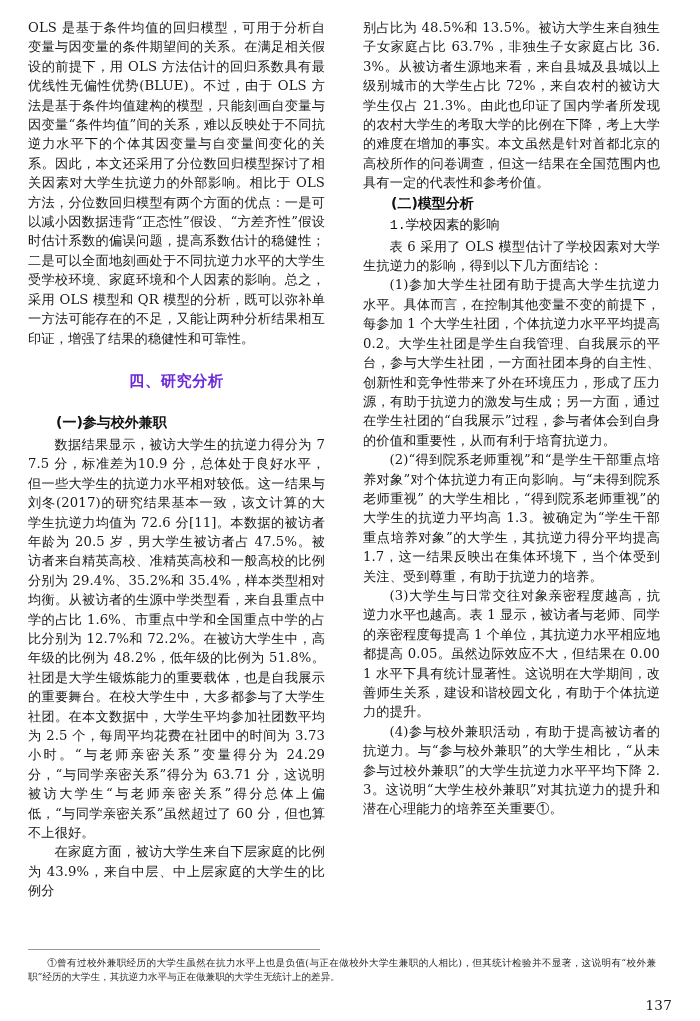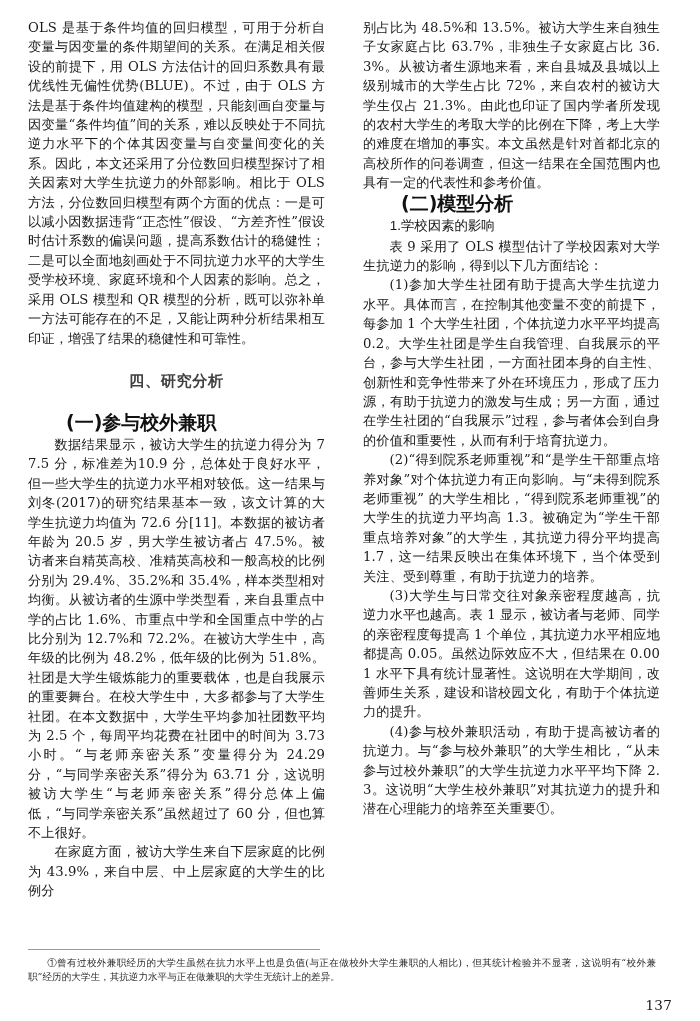--- a/index.html
+++ b/index.html
@@ -55,38 +55,38 @@
 
   
   h2.section-title {
     margin: 22px 0 20px 0;
     font-size: 15.2px;
     line-height: 22px;
     font-weight: bold;
     text-align: center;
     font-family: "DejaVu Sans", "Liberation Sans", sans-serif;
     letter-spacing: 0.04em;
-    color: #404040;
+    color: #6d28d9;
   }
   h3.subsection-title {
     margin: 0 0 3px 0;
-    font-size: 19px;
+    font-size: 14px;
     line-height: 20px;
     font-weight: bold;
     text-indent: 2em;
     font-family: "DejaVu Sans", "Liberation Sans", sans-serif;
     color: #111111;
   }
   h4.subsub-title {
     margin: 0 0 1px 0;
     font-size: 13.4px;
     line-height: 20px;
     font-weight: normal;
     text-indent: 2em;
-    font-family: Liberation Sans, sans-serif;
+    font-family: Liberation Mono, monospace;
     color: #151515;
   }
 
   
   .footnote-zone {
     position: absolute;
     left: 28px;
     right: 44px;
     bottom: 36px;
   }
@@ -144,21 +144,21 @@
     </div>
 
     <div class="col">
 
       <p class="para">别占比为 48.5%和 13.5%。被访大学生来自独生子女家庭占比 63.7%，非独生子女家庭占比 36.3%。从被访者生源地来看，来自县城及县城以上级别城市的大学生占比 72%，来自农村的被访大学生仅占 21.3%。由此也印证了国内学者所发现的农村大学生的考取大学的比例在下降，考上大学的难度在增加的事实。本文虽然是针对首都北京的高校所作的问卷调查，但这一结果在全国范围内也具有一定的代表性和参考价值。</p>
 
       <h3 class="subsection-title">(二)模型分析</h3>
 
       <h4 class="subsub-title">1.学校因素的影响</h4>
 
-      <p class="para indent">表 9 采用了 OLS 模型估计了学校因素对大学生抗逆力的影响，得到以下几方面结论：</p>
+      <p class="para indent">表 6 采用了 OLS 模型估计了学校因素对大学生抗逆力的影响，得到以下几方面结论：</p>
 
       <p class="para indent">(1)参加大学生社团有助于提高大学生抗逆力水平。具体而言，在控制其他变量不变的前提下，每参加 1 个大学生社团，个体抗逆力水平平均提高 0.2。大学生社团是学生自我管理、自我展示的平台，参与大学生社团，一方面社团本身的自主性、创新性和竞争性带来了外在环境压力，形成了压力源，有助于抗逆力的激发与生成；另一方面，通过在学生社团的“自我展示”过程，参与者体会到自身的价值和重要性，从而有利于培育抗逆力。</p>
 
       <p class="para indent">(2)“得到院系老师重视”和“是学生干部重点培养对象”对个体抗逆力有正向影响。与“未得到院系老师重视” 的大学生相比，“得到院系老师重视”的大学生的抗逆力平均高 1.3。被确定为“学生干部重点培养对象”的大学生，其抗逆力得分平均提高 1.7，这一结果反映出在集体环境下，当个体受到关注、受到尊重，有助于抗逆力的培养。</p>
 
       <p class="para indent">(3)大学生与日常交往对象亲密程度越高，抗逆力水平也越高。表 1 显示，被访者与老师、同学的亲密程度每提高 1 个单位，其抗逆力水平相应地都提高 0.05。虽然边际效应不大，但结果在 0.001 水平下具有统计显著性。这说明在大学期间，改善师生关系，建设和谐校园文化，有助于个体抗逆力的提升。</p>
 
       <p class="para indent">(4)参与校外兼职活动，有助于提高被访者的抗逆力。与“参与校外兼职”的大学生相比，“从未参与过校外兼职”的大学生抗逆力水平平均下降 2.3。这说明“大学生校外兼职”对其抗逆力的提升和潜在心理能力的培养至关重要①。</p>
 
 

